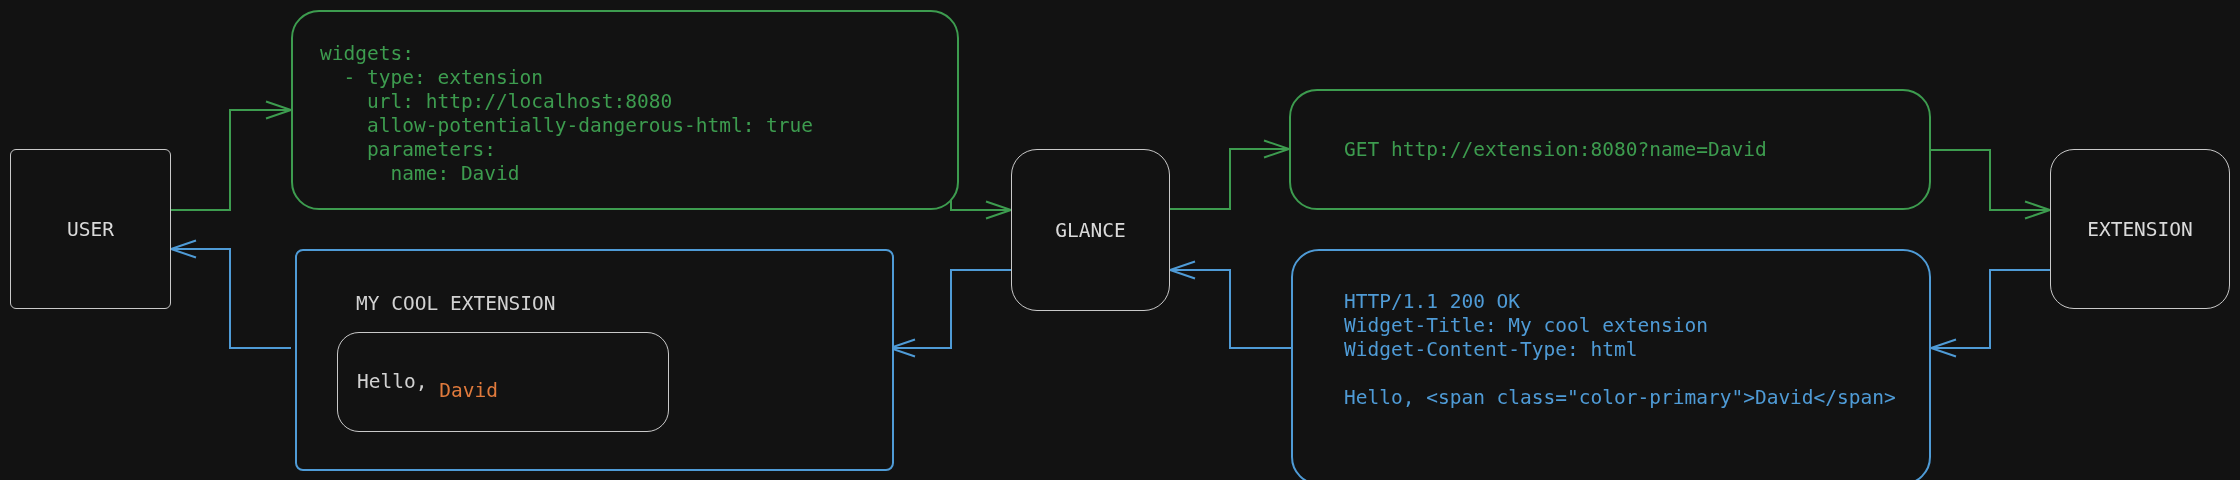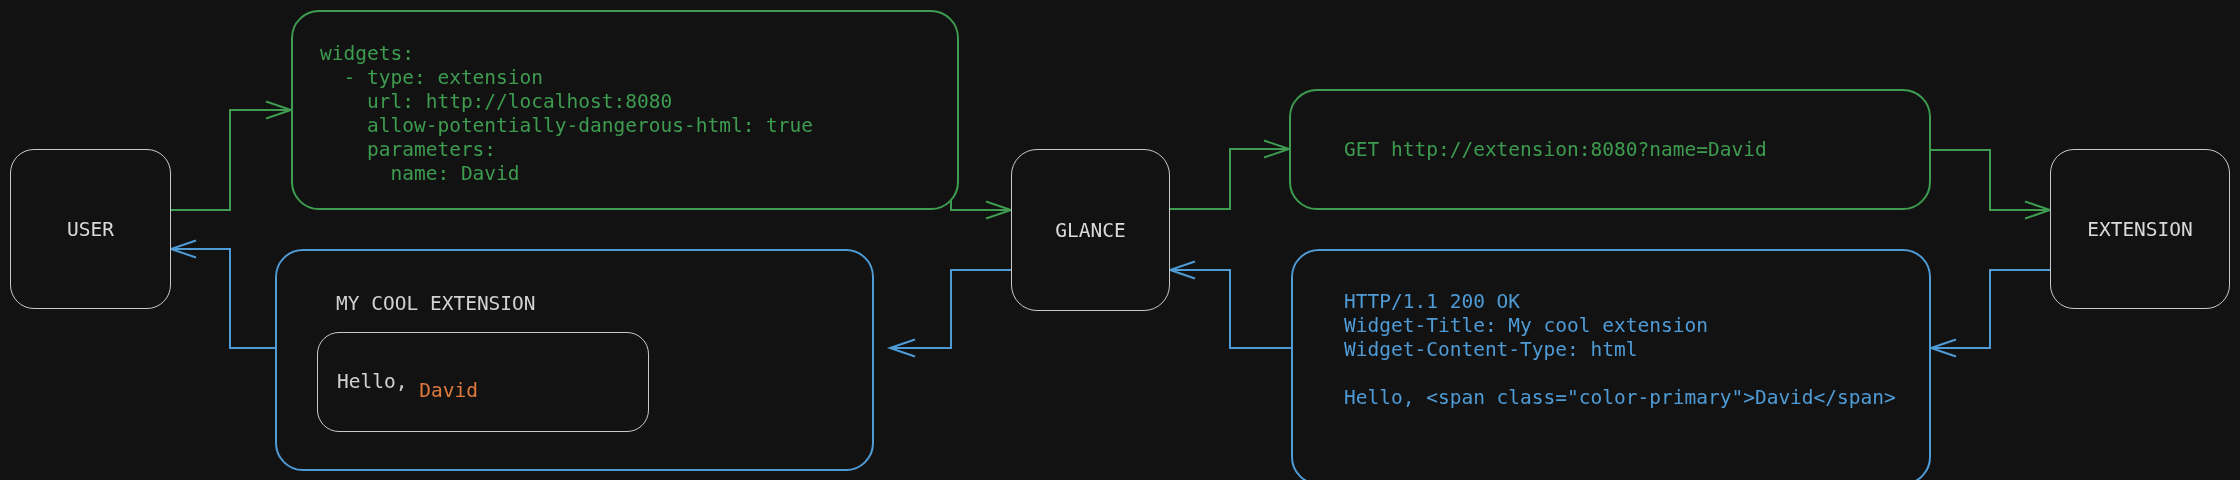--- a/index.html
+++ b/index.html
@@ -26,39 +26,39 @@
   .stroke-blue{stroke:var(--blue);}
 
   .node{
     position:absolute;
     border:1.5px solid var(--node-border);
     border-radius:24px;
     display:flex;align-items:center;justify-content:center;
     font-size:19.5px;color:#dadada;
     background:var(--background);
   }
-  #node-user{left:10px;top:149px;width:161px;height:160px;}
+  #node-user{left:10px;top:149px;width:161px;height:160px;border-radius:6px;}
   #node-glance{left:1011px;top:149px;width:159px;height:162px;border-radius:26px;}
   #node-extension{left:2050px;top:149px;width:180px;height:160px;}
 
   .codebox{
     position:absolute;
     border-radius:28px;
     background:var(--background);
     font-size:19.5px;line-height:24px;
   }
   .codebox pre{margin:0;font:inherit;white-space:pre;}
   .codebox.green{border:2px solid var(--green);color:var(--green);}
   .codebox.blue{border:2px solid var(--blue);color:var(--blue);}
 
   #box-config{left:291px;top:10px;width:668px;height:200px;padding:30px 0 0 27px;}
   #box-request{left:1289px;top:89px;width:642px;height:121px;display:flex;align-items:center;padding-left:53px;}
   #box-response{left:1291px;top:249px;width:640px;height:236px;padding:39px 0 0 51px;}
 
-  #box-widget{left:275px;top:249px;width:599px;height:222px;color:var(--text);}
+  #box-widget{left:295px;top:249px;width:599px;height:222px;color:var(--text);border-radius:8px;}
   .widget-title{position:absolute;left:59px;top:41px;font-size:19.5px;line-height:24px;color:#d2d2d2;}
   .widget-frame{
     position:absolute;left:40px;top:81px;width:332px;height:100px;
     border:1.5px solid var(--node-border);border-radius:22px;
     display:flex;align-items:center;padding-left:19px;
     font-size:19.5px;white-space:pre;color:#d2d2d2;
   }
   .orange{color:var(--orange);margin-top:17px;}
 </style>
 </head>

